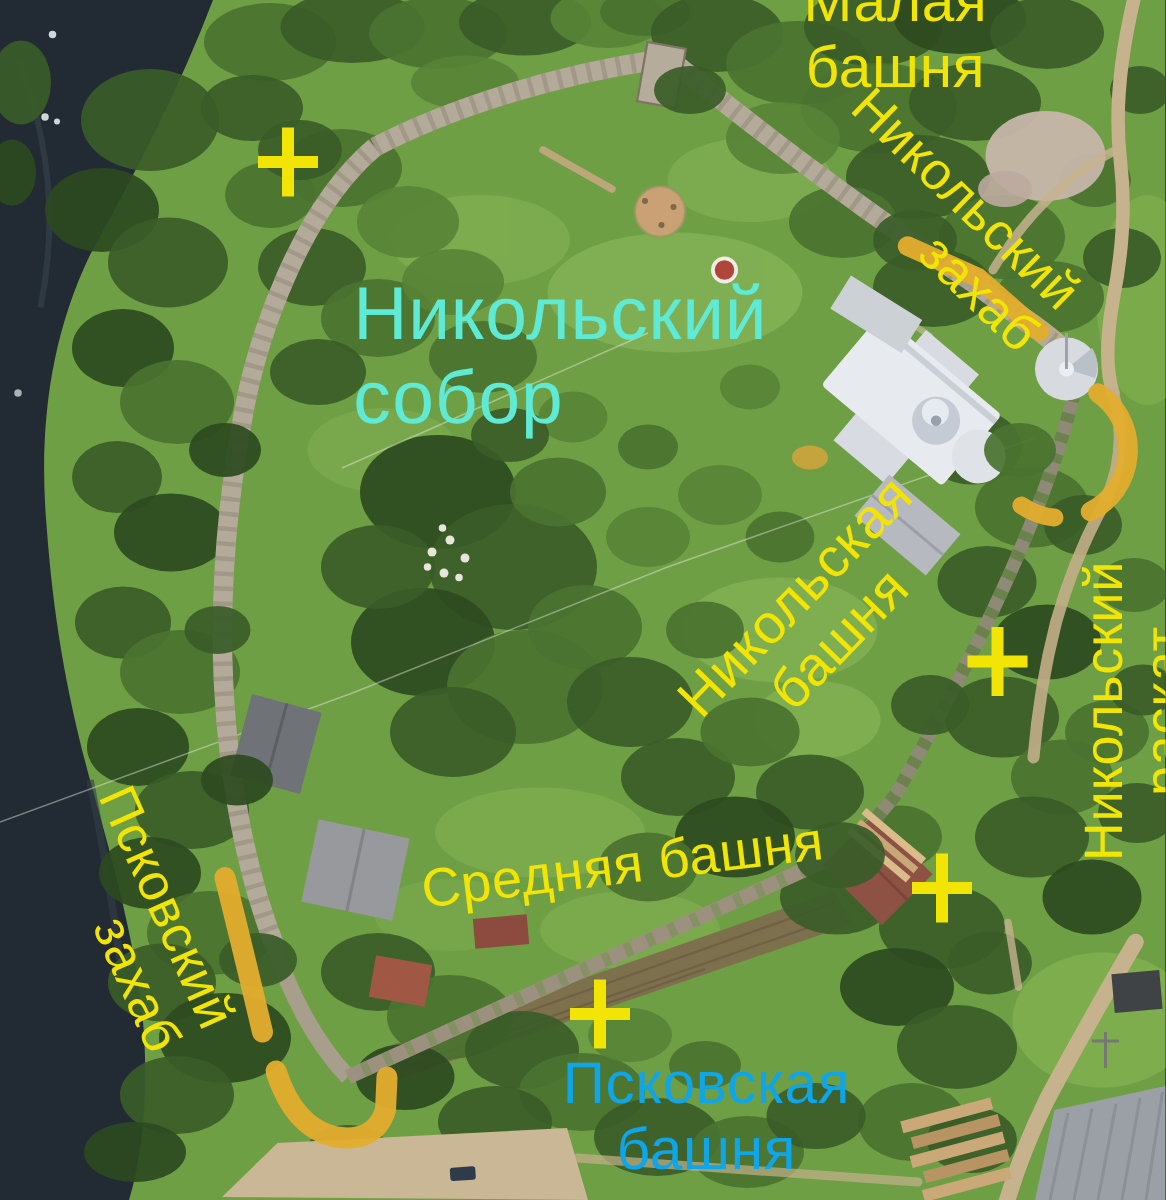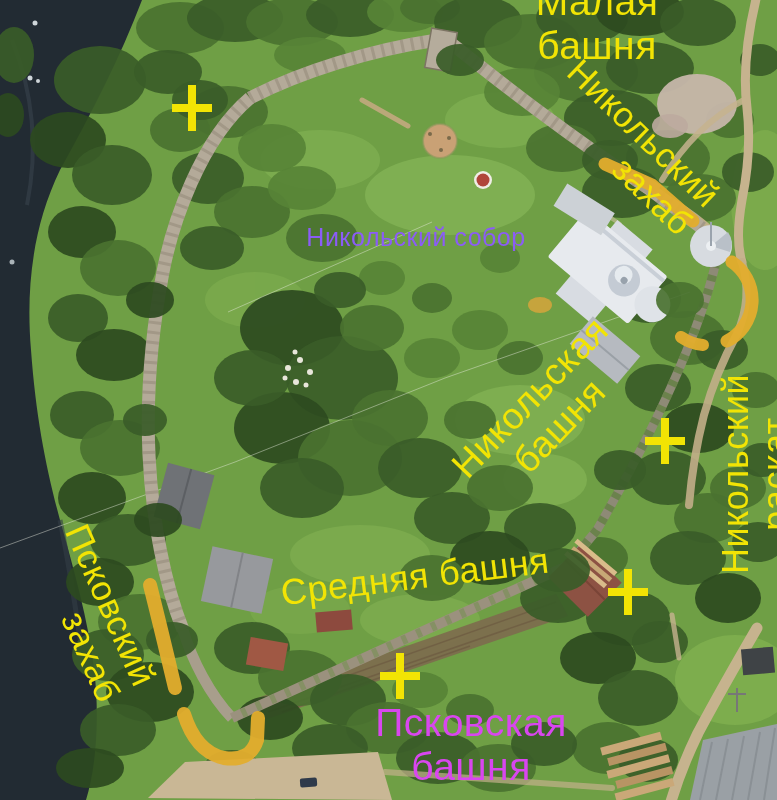--- a/index.html
+++ b/index.html
@@ -328,21 +328,21 @@
       <g>
         <line x1="380" x2="420" y1="676" y2="676" stroke="#f2e404" stroke-width="8"></line>
         <line x1="400" x2="400" y1="653" y2="699" stroke="#f2e404" stroke-width="8"></line>
       </g>
     </svg>
 
   <div id="labels">
       <div class="map-label" style="left: 597px; top: 24px; font-size: 39px; color: rgb(242, 228, 4); text-align: center; transform: translate(-50%, -50%) rotate(0deg);">Малая башня</div>
       <div class="map-label" style="left: 630px; top: 147px; font-size: 35px; color: rgb(242, 228, 4); text-align: right; transform: translate(-50%, -50%) rotate(44deg);">Никольский
 захаб</div>
-      <div class="map-label" style="left: 416px; top: 237px; font-size: 25px; color: #8b5cf6; text-align: right; transform: translate(-50%, -50%) rotate(0deg);">Никольский собор</div>
+      <div class="map-label" style="left: 416px; top: 237px; font-size: 50px; color: #5eead4; text-align: left; transform: translate(-50%, -50%) rotate(0deg);">Никольский собор</div>
       <div class="map-label" style="left: 545px; top: 412px; font-size: 37px; color: rgb(242, 228, 4); text-align: center; transform: translate(-50%, -50%) rotate(-46deg);">Никольская башня</div>
       <div class="map-label" style="left: 756px; top: 474px; font-size: 36px; color: rgb(242, 228, 4); text-align: center; transform: translate(-50%, -50%) rotate(-90deg);">Никольский раскат</div>
       <div class="map-label" style="left: 415px; top: 577px; font-size: 36px; color: rgb(242, 228, 4); text-align: center; transform: translate(-50%, -50%) rotate(-7deg);">Средняя башня</div>
       <div class="map-label" style="left: 93px; top: 613px; font-size: 35px; color: rgb(242, 228, 4); text-align: right; transform: translate(-50%, -50%) rotate(66deg);">Псковский
 захаб</div>
-      <div class="map-label" style="left: 434px; top: 745px; font-size: 39px; color: #d946ef; text-align: center; transform: translate(-50%, -50%) rotate(0deg); margin-left: 37px;">Псковская башня</div>
+      <div class="map-label" style="left: 434px; top: 745px; font-size: 39px; color: #0ea5e9; text-align: center; transform: translate(-50%, -50%) rotate(0deg); margin-left: 37px;">Псковская башня</div>
     </div>
 </div>
 
 </body></html>

